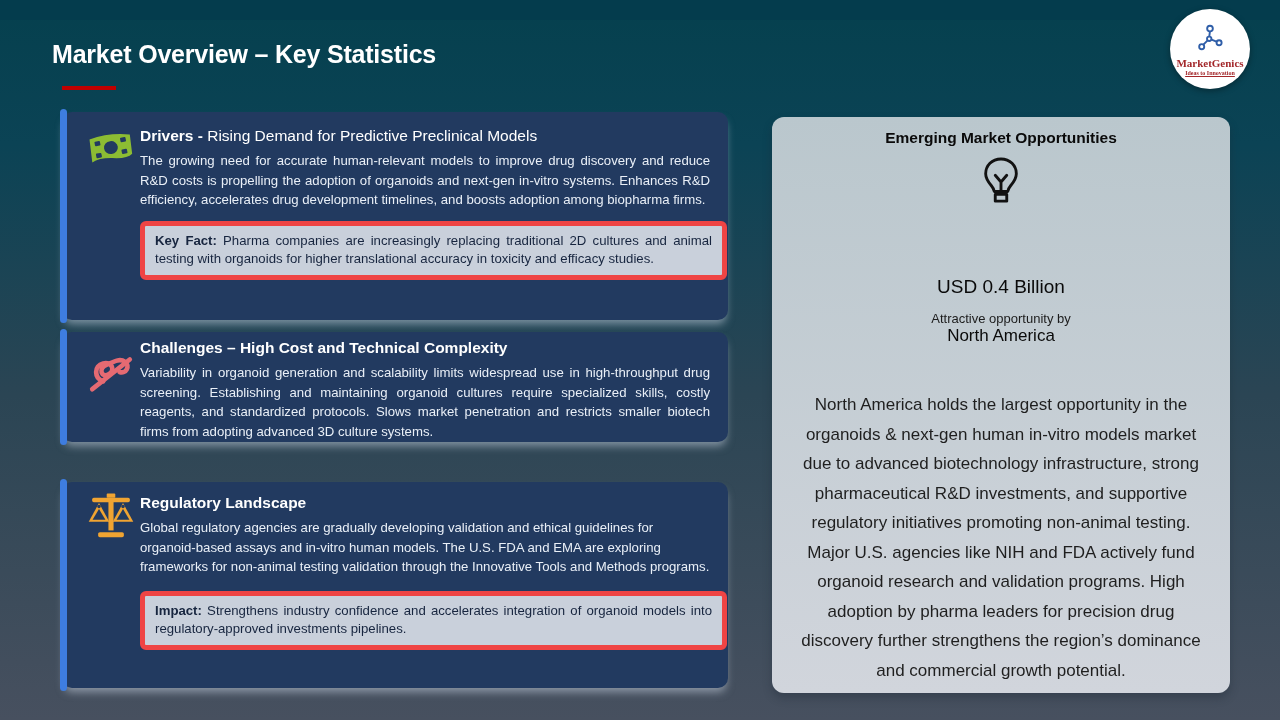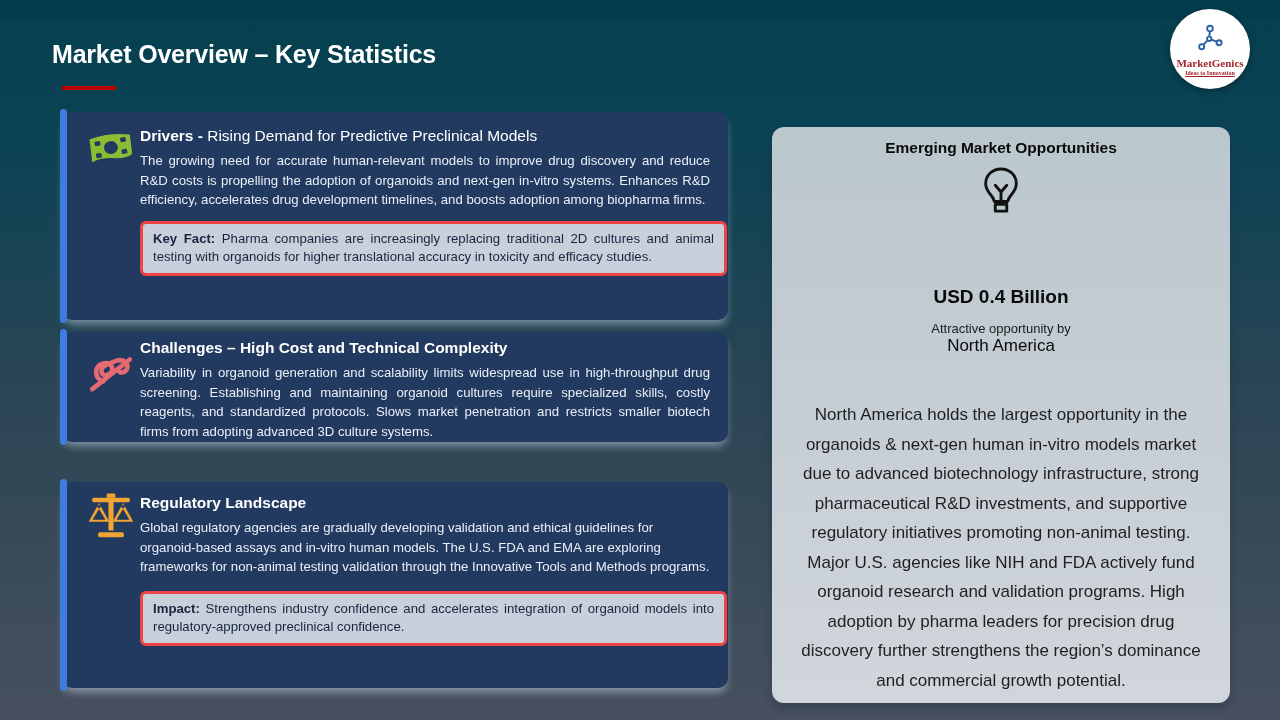--- a/index.html
+++ b/index.html
@@ -35,32 +35,32 @@
   .content { margin-left:78px; margin-right:18px; }
   .card-1 .content { padding-top:15px; }
   .card-2 .content { padding-top:7px; }
   .card-3 .content { padding-top:12px; }
 
   .card-title { font-size:15.5px; font-weight:bold; color:#ffffff; }
   .card-title .t-rest { font-weight:normal; }
   .card-body { font-size:13.2px; line-height:19.5px; color:#E9EFF7; margin-top:6px; }
   .justify { text-align:justify; }
 
-  .callout { background:#C9D0DB; border:3px solid #ef4444; border-radius:6px; color:#17253F;
+  .callout { background:#C9D0DB; border:5px solid #ef4444; border-radius:6px; color:#17253F;
     font-size:13.2px; line-height:18.5px; padding:6px 10px; text-align:justify; margin-right:-17px; }
   .card-1 .callout { margin-top:11px; }
   .card-3 .callout { margin-top:14px; }
   .callout .b { font-weight:bold; }
 
-  .panel { position:absolute; left:772px; top:127px; width:458px; height:576px; border-radius:12px;
+  .panel { position:absolute; left:772px; top:117px; width:458px; height:576px; border-radius:12px;
     background:linear-gradient(180deg,#BAC7CD 0%,#D1D5DC 100%);
     box-shadow:0 5px 9px rgba(30,40,52,.35); text-align:center; padding-top:12px; }
   .panel-heading { font-size:15.5px; font-weight:bold; color:#0A0A0A; }
   .bulb-wrap { margin-top:8px; height:52px; }
-  .panel-value { font-size:19px; font-weight:bold; color:#0A0A0A; margin-top:69px; }
+  .panel-value { font-size:19px; font-weight:normal; color:#0A0A0A; margin-top:69px; }
   .panel-prefix { font-size:13px; color:#1C1C1C; margin-top:13px; }
   .panel-region { font-size:17px; font-weight:normal; color:#0A0A0A; margin-top:0; }
   .panel-period { font-size:13px; color:#1C1C1C; margin-top:16px; }
   .panel-desc { font-size:17px; line-height:29.5px; color:#1F1F1F; margin:44px 26px 0; }
 </style>
 </head>
 <body>
 
 <div class="slide">
   <div class="topbar"></div>
@@ -140,21 +140,21 @@
         <circle cx="42" cy="16" r="2" fill="#223A60"></circle>
         <rect x="13" y="46" width="30" height="6" rx="2"></rect>
       </svg>
     </div>
     <div class="content">
       <div class="card-title">
         <span class="t-bold">Regulatory Landscape</span><span class="t-rest"></span>
       </div>
       <div class="card-body">Global regulatory agencies are gradually developing validation and ethical guidelines for organoid-based assays and in-vitro human models. The U.S. FDA and EMA are exploring frameworks for non-animal testing validation through the Innovative Tools and Methods programs.</div>
       <div class="callout">
-        <span class="b">Impact:</span><span> Strengthens industry confidence and accelerates integration of organoid models into regulatory-approved preclinical confidence.</span>
+        <span class="b">Impact:</span><span> Strengthens industry confidence and accelerates integration of organoid models into regulatory-approved investments pipelines.</span>
       </div>
     </div>
   </div>
 
   <div class="panel">
     <div class="panel-heading">Emerging Market Opportunities</div>
     <div class="bulb-wrap">
       <svg width="46" height="52" viewBox="0 0 48 54" fill="none" stroke="#121212" stroke-width="3" stroke-linejoin="round">
         <path d="M24 4 C33.5 4 40 11 40 19.5 C40 25 37 28.5 34 32 C32.5 33.8 31.5 35.5 31 38 L17 38 C16.5 35.5 15.5 33.8 14 32 C11 28.5 8 25 8 19.5 C8 11 14.5 4 24 4 Z"></path>
         <path d="M24 38 L24 28 M24 28 L18 21 M24 28 L30 21" stroke-linecap="round"></path>

